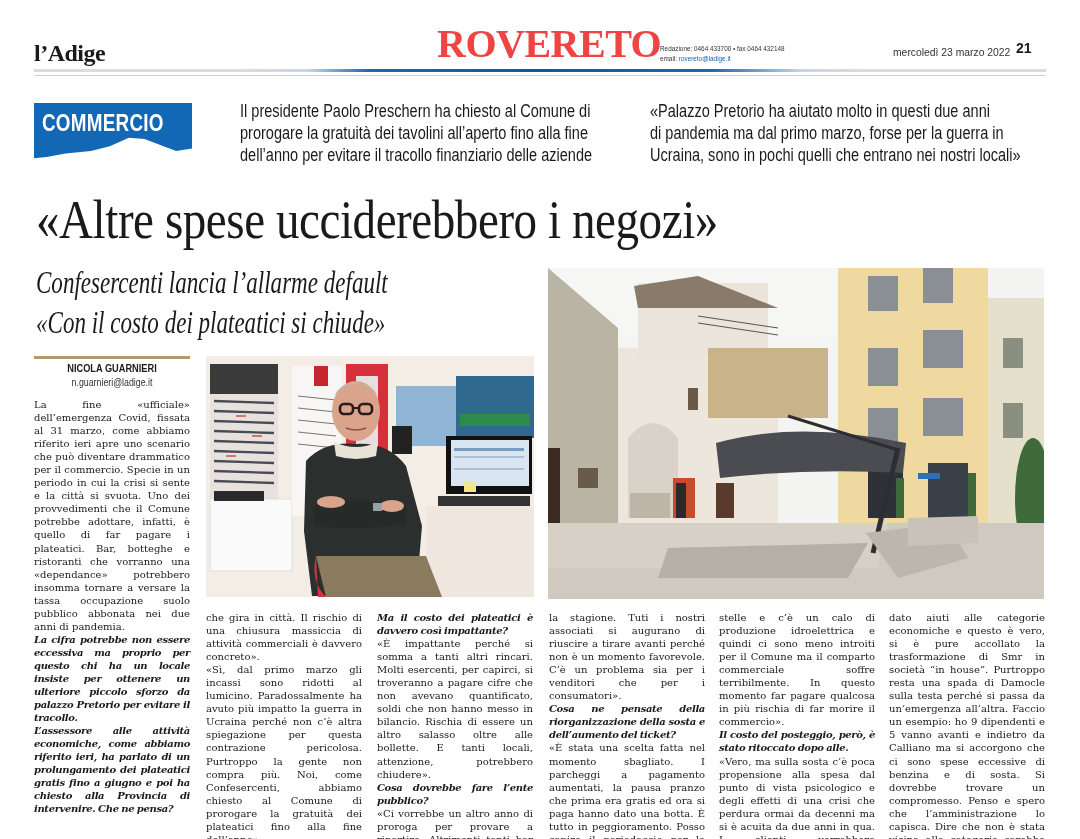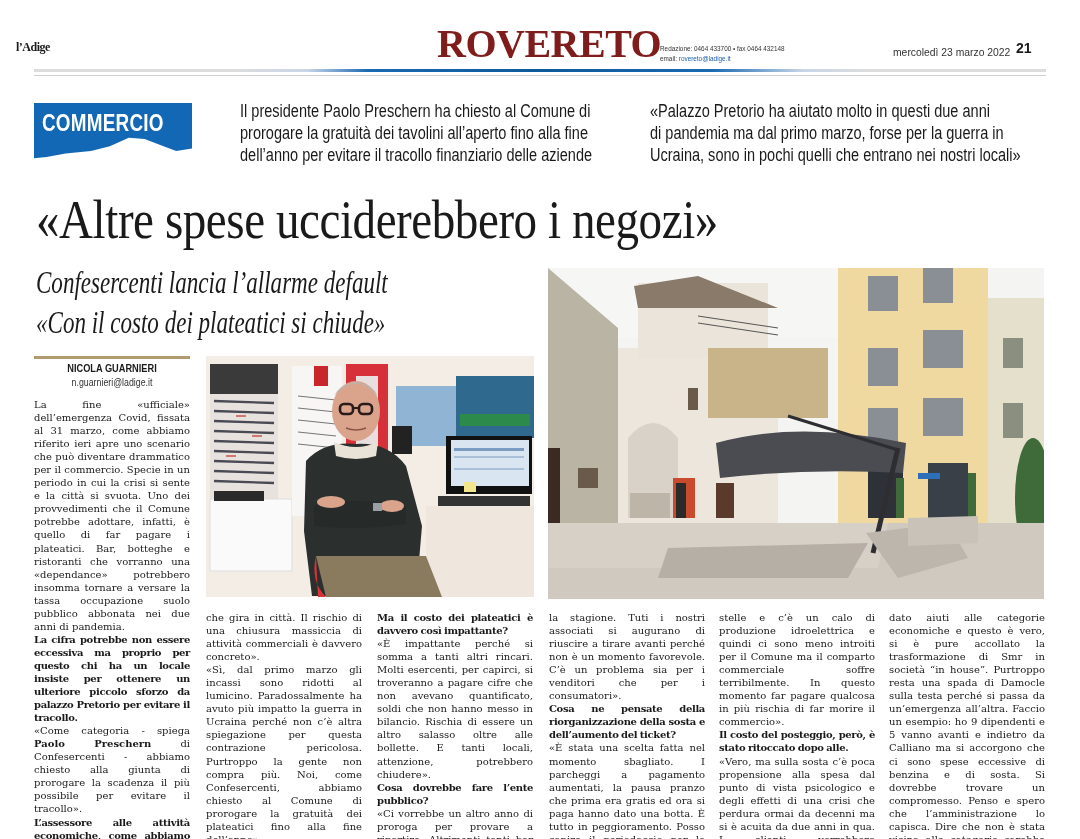--- a/index.html
+++ b/index.html
@@ -1,21 +1,21 @@
 <!DOCTYPE html>
 <html><head>
 <meta charset="utf-8">
 <style>
   html, body { margin:0; padding:0; background:#ffffff; }
   body { width:1080px; height:839px; position:relative; overflow:hidden; color:#1a1a1a; }
   .abs { position:absolute; }
 
   
-  .logo { left:16px; top:40px; font-family:"Liberation Serif", serif; font-weight:bold; font-size:12px; letter-spacing:-0.5px; color:#1a1a1a; }
-  .section-title { left:437px; top:22px; font-family:"Liberation Serif", serif; font-weight:bold; font-size:40px; color:#7f1d1d; letter-spacing:-0.5px; line-height:44px; }
+  .logo { left:34px; top:40px; font-family:"Liberation Serif", serif; font-weight:bold; font-size:24px; letter-spacing:-0.5px; color:#1a1a1a; }
+  .section-title { left:437px; top:22px; font-family:"Liberation Serif", serif; font-weight:bold; font-size:40px; color:#ef4444; letter-spacing:-0.5px; line-height:44px; }
   .contact { left:660px; top:44px; font-family:"Liberation Sans", sans-serif; font-size:7.5px; line-height:10px; color:#333; transform:scaleX(0.85); transform-origin:left top; white-space:nowrap; }
   .contact .email-link { color:#1a5fa8; }
   .date { left:893px; top:46px; font-family:"Liberation Sans", sans-serif; font-size:11.5px; color:#333; transform:scaleX(0.9); transform-origin:left top; white-space:nowrap; }
   .page-num { left:1016px; top:40px; font-family:"Liberation Sans", sans-serif; font-weight:bold; font-size:14px; color:#1a1a1a; }
   .rule-top { left:34px; top:69px; width:1012px; height:3px;
     background:linear-gradient(90deg,#dcdcdc 0%, #dcdcdc 20%, #c9d5e8 27%, #1a6ab3 33%, #0d5a9a 50%, #1a6ab3 67%, #c9d5e8 76%, #dcdcdc 82%, #dcdcdc 100%); }
   .rule-top2 { left:34px; top:75px; width:1012px; height:1px; background:#d0d0d0; }
 
   
   .kicker { left:34px; top:103px; width:158px; height:60px; background:#1368b5;
@@ -30,21 +30,21 @@
   .subhead { left:36px; top:262px; font-family:"Liberation Serif", serif; font-style:italic; font-size:32px; line-height:40px; color:#1a1a1a; transform:scaleX(0.72); transform-origin:left top; white-space:nowrap; }
 
   
   .byline-rule { left:34px; top:356px; width:156px; height:3px; background:#b29a6c; }
   .byline-name { left:34px; top:362px; width:156px; text-align:center; font-family:"Liberation Sans", sans-serif; font-weight:bold; font-size:10.5px; color:#1a1a1a; transform:scaleX(0.88); transform-origin:center top; }
   .byline-email { left:34px; top:377px; width:156px; text-align:center; font-family:"Liberation Sans", sans-serif; font-size:10px; color:#333; transform:scaleX(0.88); transform-origin:center top; }
 
   
   .col { font-family:"DejaVu Serif", serif; font-size:10px; line-height:13.05px; color:#1a1a1a; text-align:justify; hyphens:manual; }
   .col p { margin:0; }
-  .col .q { font-weight:bold; }
+  .col .q { font-weight:bold;font-style:italic; }
   .col b { font-weight:bold; }
   .col1 { left:34px; top:398px; width:156px; }
   .col2 { left:206px; top:611px; width:156px; }
   .col3 { left:377px; top:611px; width:156px; }
   .col4 { left:549px; top:611px; width:156px; }
   .col5 { left:719px; top:611px; width:156px; }
   .col6 { left:889px; top:611px; width:156px; }
   .col .tight { letter-spacing:-0.35px; word-spacing:-0.5px; }
 
   
@@ -215,21 +215,20 @@
     <line x1="240" y1="148" x2="350" y2="182" stroke="#2e2e32" stroke-width="3"></line>
 
     <path d="M318,265 L400,255 L420,290 L350,310 Z" fill="#bcb6ac"></path>
     <path d="M360,250 L430,248 L430,275 L360,278 Z" fill="#c8c2b8"></path>
   </svg>
 </div>
 
 <div class="abs col col1">
   <p>La fine «ufficiale» dell’emergenza Covid, fissata al 31 marzo, come abbiamo riferito ieri apre uno scenario che può diventare drammatico per il commercio. Specie in un periodo in cui la crisi si sente e la città si svuota. Uno dei provvedimenti che il Comune potrebbe adottare, infatti, è quello di far pagare i plateatici. Bar, botteghe e ristoranti che vorranno una «dependance» potrebbero insomma tornare a versare la tassa occupazione suolo pubblico abbonata nei due anni di pandemia.</p>
   <p class="q tight">La cifra potrebbe non essere eccessiva ma proprio per questo chi ha un locale insiste per ottenere un ulteriore piccolo sforzo da palazzo Pretorio per evitare il tracollo.</p>
-  <p><span>«Come categoria - spiega </span><b>Paolo Preschern</b><span> di Confesercenti - abbiamo chiesto alla giunta di prorogare la scadenza il più possibile per evitare il tracollo».</span></p>
   <p class="q tight">L’assessore alle attività economiche, come abbiamo riferito ieri, ha parlato di un prolungamento dei plateatici gratis fino a giugno e poi ha chiesto alla Provincia di intervenire. Che ne pensa?</p>
 
 </div>
 
 <div class="abs col col2">
   <p>che gira in città. Il rischio di una chiusura massiccia di attività commerciali è davvero concreto».</p>
   <p>«Sì, dal primo marzo gli incassi sono ridotti al lumicino. Paradossalmente ha avuto più impatto la guerra in Ucraina perché non c’è altra spiegazione per questa contrazione pericolosa. Purtroppo la gente non compra più. Noi, come Confesercenti, abbiamo chiesto al Comune di prorogare la gratuità dei plateatici fino alla fine dell’anno».</p>
 </div>
 
 <div class="abs col col3">

